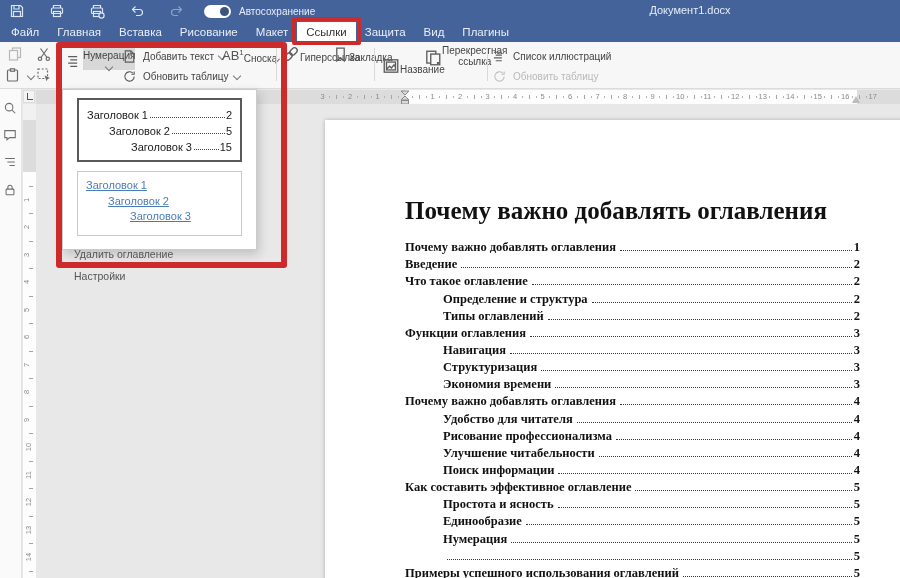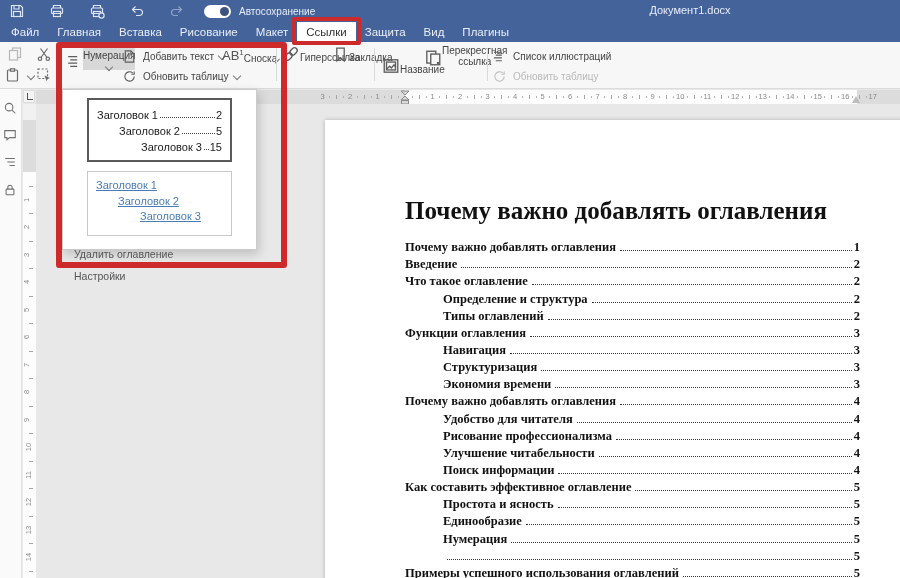--- a/index.html
+++ b/index.html
@@ -87,21 +87,21 @@
   #page{position:absolute;left:288px;top:16px;width:580px;bottom:-6px;background:#fff;box-shadow:0 0 4px rgba(0,0,0,.25);box-sizing:border-box;padding:76px 45px 0 80px;overflow:hidden}
   #page h1{margin:0 0 11px;font-family:"Liberation Serif",serif;font-weight:bold;font-size:25px;line-height:30px;color:#111;white-space:nowrap}
   .toc-row{display:flex;align-items:flex-end;height:17.15px;font-family:"Liberation Serif",serif;font-weight:bold;font-size:12.5px;color:#111;cursor:pointer}
   .toc-row .toc-label{white-space:nowrap;line-height:14px}
   .toc-row .dots{flex:1;border-bottom:1.8px dotted #333;margin:0 2px 3px 4px}
   .toc-row .pg{line-height:14px}
   .toc-row.lvl2{padding-left:38px}
 
   
   #dropdown{position:absolute;left:62px;top:89px;width:195px;height:161px;background:#fff;border:1px solid #cbcbcb;box-shadow:2px 4px 10px rgba(0,0,0,.18);box-sizing:border-box;z-index:8}
-  .card{margin:8px 24px 0;box-sizing:border-box}
+  .card{margin:8px 14px 0;box-sizing:border-box}
   .card1{border:2px solid #5a5a5a;padding:5px 8px 7px}
   .card2{border:1px solid #c8c8c8;padding:7px 8px 9px;margin-top:9px}
   .prev-row{display:flex;align-items:flex-end;height:16px;font-size:11px;color:#1a1a1a;white-space:nowrap}
   .prev-row .dots{flex:1;border-bottom:1.4px dotted #444;margin:0 1px 3px 2px}
   .link-row{height:15.5px;font-size:11px;white-space:nowrap}
   .link-row a{color:var(--link,#4A7DB6);text-decoration:underline;cursor:pointer}
   .mi{font-size:10.5px;color:#555;margin:12px 0 0 11px;cursor:pointer;white-space:nowrap}
   .mi + .mi{margin-top:10px}
 
   

